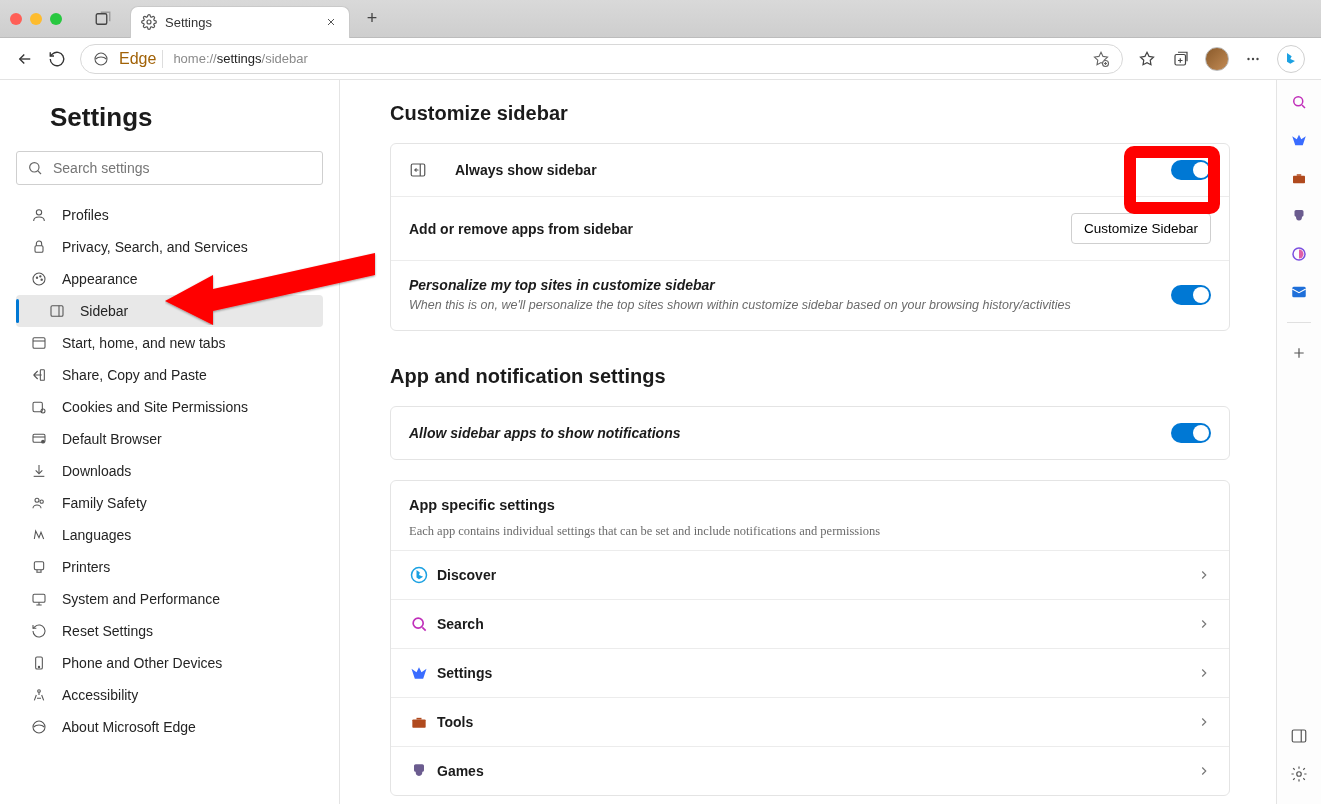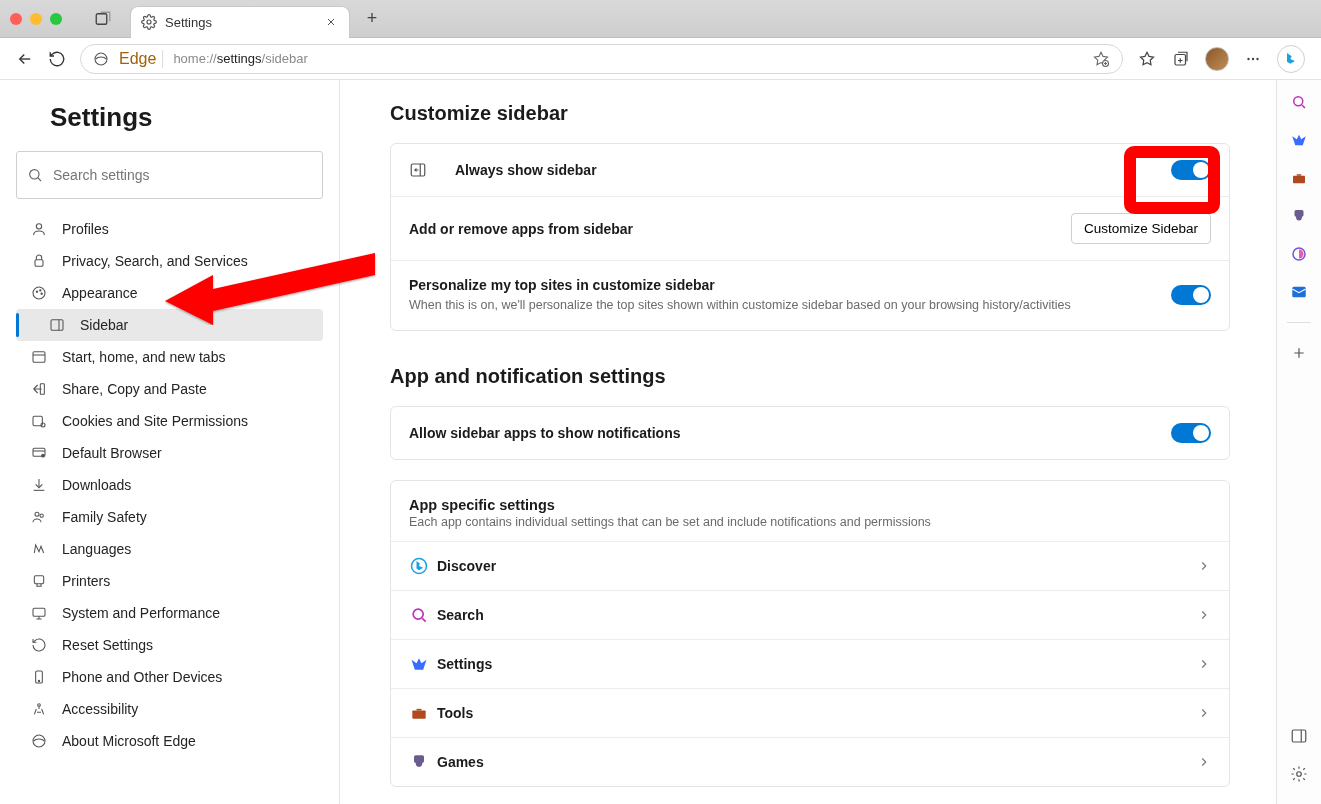--- a/index.html
+++ b/index.html
@@ -28,60 +28,60 @@
 .tool-icon { width:20px; height:20px; color:#444; cursor:pointer; display:flex; align-items:center; justify-content:center; }
 .avatar { width:24px; height:24px; border-radius:50%; background:linear-gradient(135deg,#8a5a2a,#c28b55); border:1px solid #bbb; }
 .bing-circle { width:28px; height:28px; border-radius:50%; border:1px solid #d0d0d0; display:flex; align-items:center; justify-content:center; }
 .b-logo { width:16px; height:16px; }
 
 
 .body { position:absolute; top:80px; left:0; right:0; bottom:0; display:flex; }
 .left-pane { width:340px; border-right:1px solid #e4e4e4; padding:22px 16px 10px 16px; overflow-y:auto; }
 .page-title { font-size:26px; font-weight:700; padding-left:34px; margin-bottom:18px; }
 .search-wrap { margin:0 0 14px 0; padding-left:0; }
-.search-box { display:flex; align-items:center; height:48px; border:1px solid #cfcfcf; border-radius:3px; padding:0 10px; gap:10px; background:#fff; }
+.search-box { display:flex; align-items:center; height:34px; border:1px solid #cfcfcf; border-radius:3px; padding:0 10px; gap:10px; background:#fff; }
 .search-box input { border:none; outline:none; font-size:14px; flex:1; background:transparent; }
 .nav-list { list-style:none; }
 .nav-item { display:flex; align-items:center; gap:14px; height:32px; padding:0 10px 0 14px; border-radius:4px; cursor:pointer; color:#242424; font-size:14px; }
 .nav-item.active { background:#e8e8e8; position:relative;padding-left:32px; }
 .nav-item.active::before { content:""; position:absolute; left:0; top:4px; bottom:4px; width:3px; background:#0078d4; border-radius:2px; }
 .nav-ico { width:18px; height:18px; color:#555; flex:0 0 18px; display:flex; align-items:center; justify-content:center; }
 
 .main-pane { flex:1; position:relative; overflow:hidden; }
 .main-scroll { position:absolute; inset:0; overflow-y:auto; padding:22px 46px 40px 50px; }
 
 .main-scroll::-webkit-scrollbar { width:14px; }
 .main-scroll::-webkit-scrollbar-thumb { background:#c4c4c4; border-radius:7px; border:3px solid #fff; }
 
 .section-title { font-size:20px; font-weight:700; margin-bottom:18px; }
 
 .card-group { border:1px solid #e4e4e4; border-radius:6px; background:#fff; margin-bottom:34px; }
 .row { display:flex; align-items:center; padding:16px 18px; gap:28px; border-bottom:1px solid #ececec; }
-.row:last-child { border-bottom:none; }
+.row:last-child { border-bottom:none;font-style:italic; }
 .row-ico { width:18px; height:18px; color:#555; flex:0 0 18px; }
 .row-main { flex:1; }
 .row-label { font-size:14px; font-weight:600; color:#1b1b1b; }
 .row-desc { font-size:12.5px; color:#6b6b6b; margin-top:4px; line-height:1.35; }
 .row-action { display:flex; align-items:center; }
 
 .toggle { width:40px; height:20px; border-radius:10px; background:#0078d4; position:relative; cursor:pointer; }
 .toggle::after { content:""; position:absolute; right:2px; top:2px; width:16px; height:16px; border-radius:50%; background:#fff; }
 
 .btn-outline { border:1px solid #cfcfcf; background:#fff; padding:7px 12px; border-radius:4px; font-size:13.5px; cursor:pointer; }
 
 
 .app-row { display:flex; align-items:center; padding:14px 18px; gap:8px; border-top:1px solid #ececec; cursor:pointer; }
 .app-row:first-of-type { border-top:1px solid #ececec; }
 .app-ico { width:20px; height:20px; flex:0 0 20px; }
 .app-label { flex:1; font-size:14px; font-weight:600; }
 .chevron { width:14px; height:14px; color:#767676; }
 
 .app-header { padding:16px 18px 10px; }
 .app-header .row-label { font-size:14.5px; }
-.app-header .row-desc { margin-top:1px; }
+.app-header .row-desc { margin-top:10px;font-family:Liberation Serif, serif; }
 
 
 .edge-sidebar { width:45px; background:#fdfdfd; border-left:1px solid #e4e4e4; display:flex; flex-direction:column; align-items:center; padding:10px 0; gap:14px; }
 .sb-item { width:24px; height:24px; display:flex; align-items:center; justify-content:center; cursor:pointer; }
 .sb-div { height:1px; background:#e0e0e0; width:24px; margin:4px 0; }
 .sb-foot { margin-top:auto; display:flex; flex-direction:column; align-items:center; gap:14px; padding-bottom:8px; }
 
 
 .annotation-arrow { position:absolute; left:165px; top:245px; pointer-events:none; z-index:50; }
 .highlight-box { position:absolute; border:12px solid #ff0000; border-radius:10px; width:96px; height:68px; pointer-events:none; z-index:50; }

